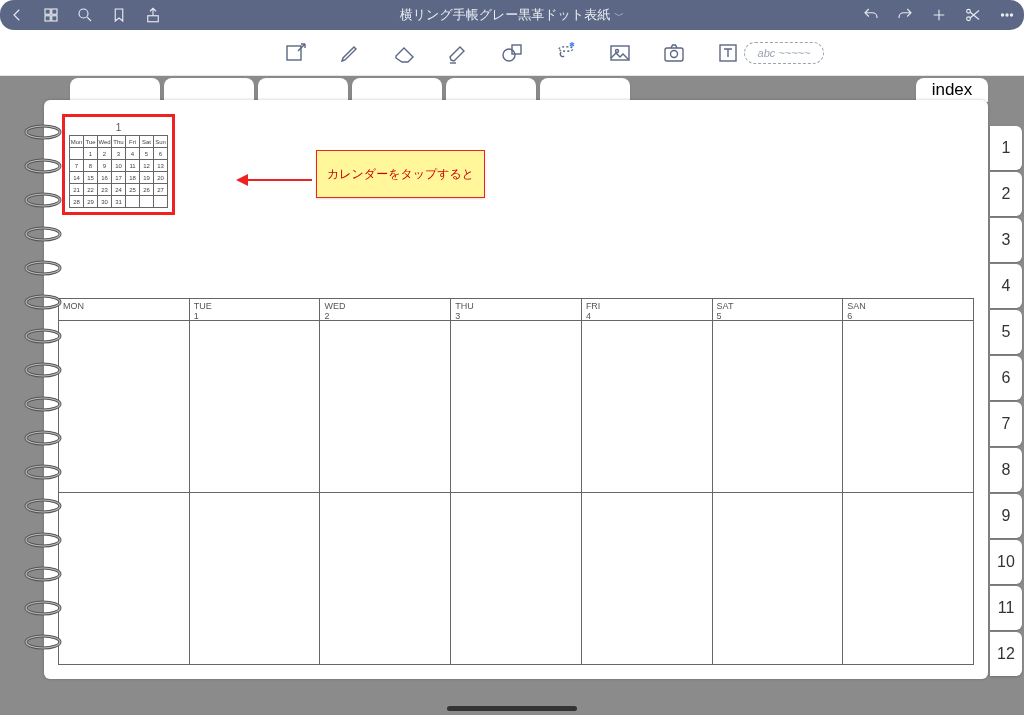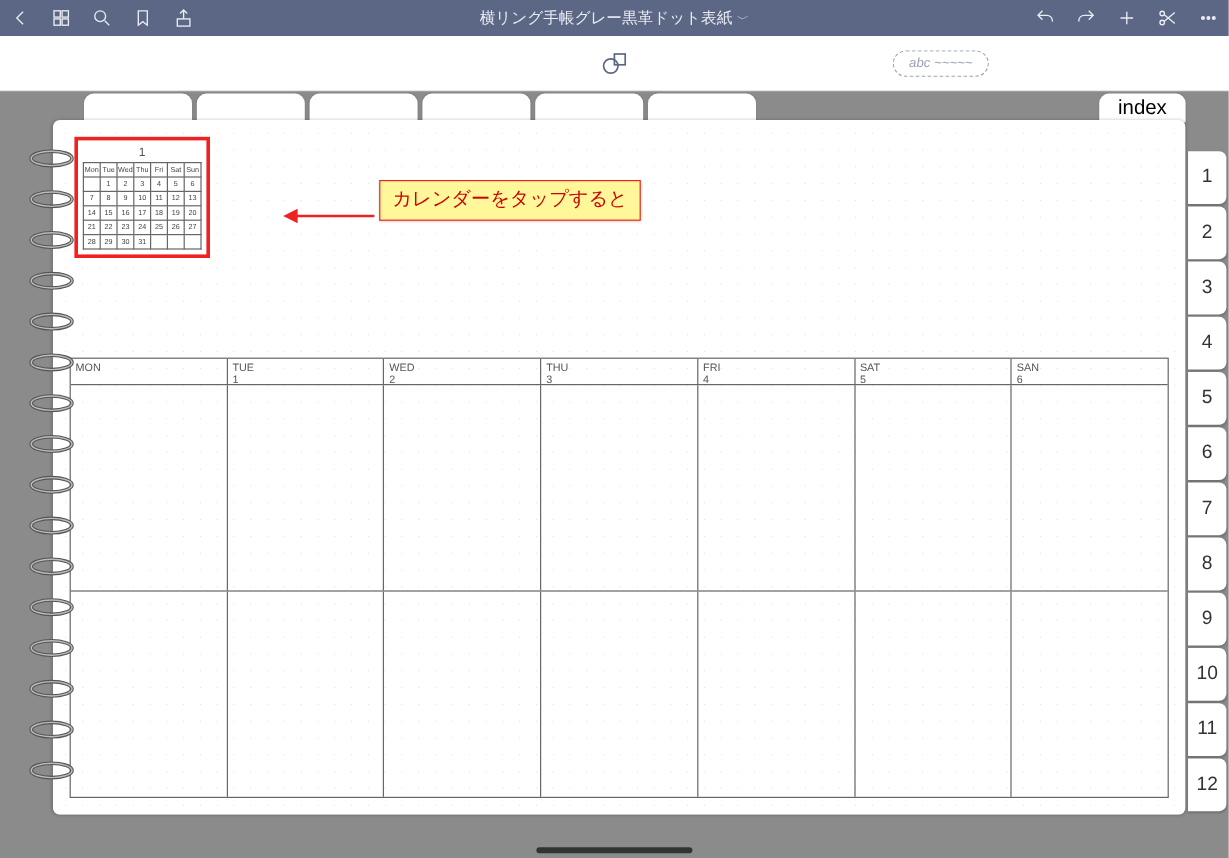--- a/index.html
+++ b/index.html
@@ -3,34 +3,33 @@
 <meta charset="utf-8">
 <style>
   * { box-sizing: border-box; margin: 0; padding: 0; }
   html, body { width: 1024px; height: 715px; overflow: hidden; font-family: -apple-system, "Helvetica Neue", Arial, sans-serif; background: #fff; }
 
   
   .titlebar {
     height: 30px; width: 100%;
     background: #5b6784;
     display: flex; align-items: center; color: #fff;
-    padding: 0 8px; gap: 16px;
+    padding: 0 8px; gap: 16px; border-radius: 14px;
   }
   .titlebar .left, .titlebar .right { display: flex; gap: 16px; align-items: center; }
   .titlebar .center { flex: 1; text-align: center; font-size: 13px; color: #e9ecf3; }
   .tb-icon { width: 18px; height: 18px; display: inline-flex; align-items: center; justify-content: center; }
   .tb-icon svg { stroke: #e9ecf3; fill: none; stroke-width: 1.5; }
   .titlebar .chev { font-size: 10px; opacity: .7; margin-left: 4px;}
 
   
   .toolbar {
     height: 46px; background: #fff; border-bottom: 1px solid #e5e5e5;
     display: flex; align-items: center; justify-content: center; gap: 30px;
     position: relative;
-    flex-direction: column;
   }
   .tool-icon { width: 24px; height: 24px; display:inline-flex; align-items:center; justify-content:center; }
   .tool-icon svg { stroke: #5b6784; fill: none; stroke-width: 1.4; }
   .dashed-pill {
     position: absolute; right: 200px; top: 12px;
     width: 80px; height: 22px; border: 1.5px dashed #9aa3b5; border-radius: 12px;
     color: #9aa3b5; font-size: 11px; display:flex; align-items:center; justify-content:center; font-style: italic;
   }
 
   
@@ -80,22 +79,22 @@
   .mini-cal .month-num { text-align:center; font-size:10px; color:#555; padding:1px 0 2px; }
   .mini-cal table { border-collapse: collapse; }
   .mini-cal td, .mini-cal th {
     width: 14px; height: 12px; border: 0.5px solid #666; font-size: 6px; text-align:center; color:#444; font-weight: normal;
   }
 
   
   .arrow { position: absolute; left: 190px; top: 70px; }
   .callout {
     position: absolute; left: 272px; top: 50px;
-    background: #fff79a; border: 1px solid #e22; padding: 4px 10px;
-    font-size: 16px; color: #c00; line-height: 1.5;
+    background: #fff79a; border: 1px solid #e22; padding: 14px 10px;
+    font-size: 12px; color: #c00; line-height: 1.5;
     box-shadow: 0 1px 2px rgba(0,0,0,.15);
   }
 
   
   .week {
     position: absolute; left: 14px; right: 14px; top: 198px; bottom: 14px;
     border: 1px solid #666;
   }
   .week-row { display:flex; width:100%; }
   .head-row { height: 22px; border-bottom: 1px solid #666; }

